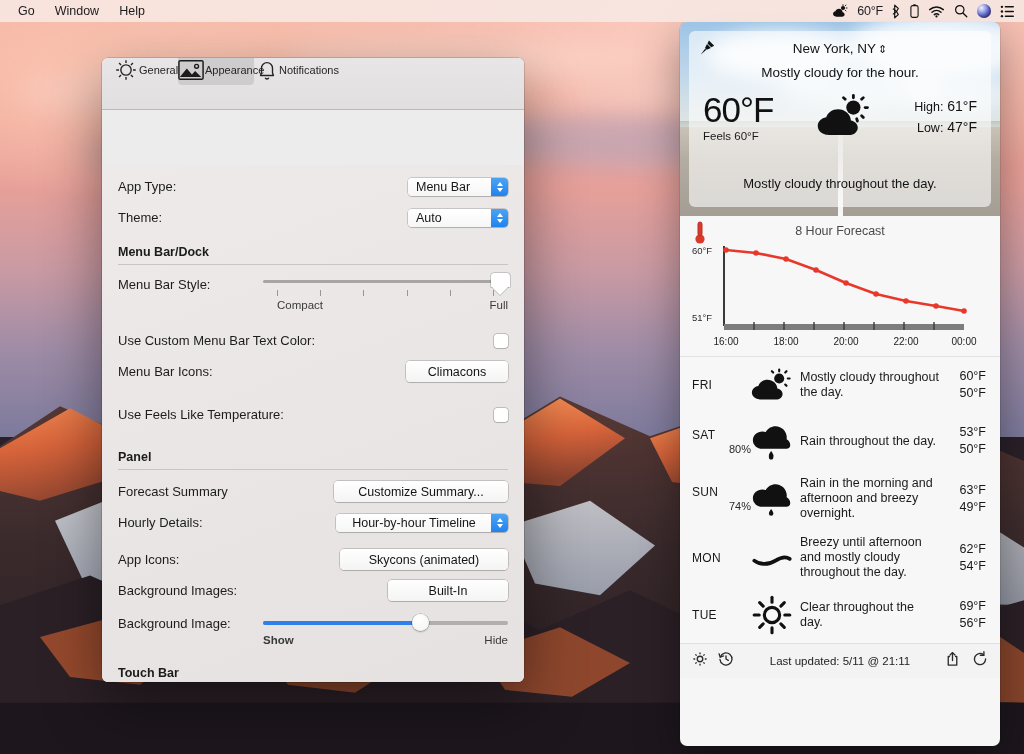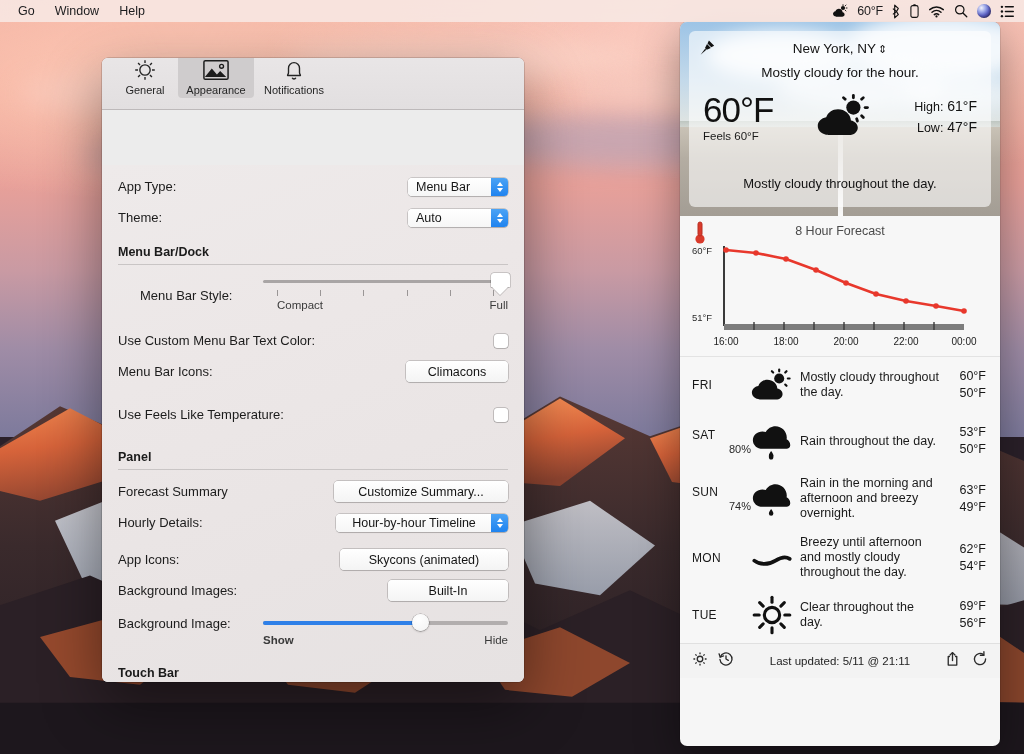--- a/index.html
+++ b/index.html
@@ -69,21 +69,21 @@
     position:absolute;left:0;right:0;top:8px;text-align:center;
     font-size:13px;color:#3b3b3b;
   }
   .toolbar{
     height:55px;background:linear-gradient(to bottom,#e9e6e7,#e2dfe0);
     border-bottom:.5px solid #bdb9ba;
     display:flex;align-items:flex-start;padding-left:12px;gap:2px;
   }
   .tbitem{
     width:62px;padding-top:3px;padding-bottom:2px;border-radius:4px;
-    display:flex;flex-direction:column;align-items:center;gap:1px;cursor:default;
+    display:flex;flex-direction:row;align-items:center;gap:1px;cursor:default;
   }
   .tbitem.sel{background:#cfcccd;}
   .tbitem .lbl{font-size:11px;color:#262626;white-space:nowrap;}
   .tbitem.wide{width:76px;}
   .tbicon{height:26px;display:flex;align-items:center;justify-content:center;}
 
   .prefbody{
     position:absolute;left:0;right:0;top:107px;bottom:0;
     background:linear-gradient(160deg,#eeeaea 0%,#ece7e7 35%,#e9e4e4 70%,#e6e2e2 100%);
     padding:0 16px;
@@ -416,21 +416,21 @@
               <i class="up"></i>
               <i class="dn"></i>
             </span>
         </span>
       </span>
     </div>
 
     <div class="section-h" style="margin-top:12px;">Menu Bar/Dock</div>
     <div class="hr"></div>
 
-    <div class="row" style="align-items:center;padding-top:6px;margin-left:22px;">
+    <div class="row" style="align-items:flex-start;padding-top:6px;">
       <span class="rlabel" style="padding-top:4px;">Menu Bar Style:</span>
       <span class="rctl" style="flex-direction:column;align-items:flex-start;">
         <span class="tickslider">
           <span class="track"></span>
           <span class="ticks">
               <i></i>
               <i></i>
               <i></i>
               <i></i>
               <i></i>

